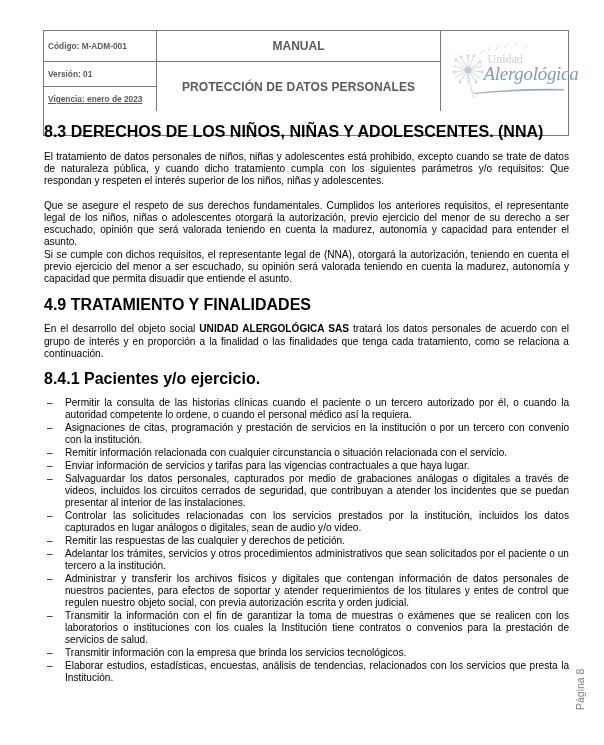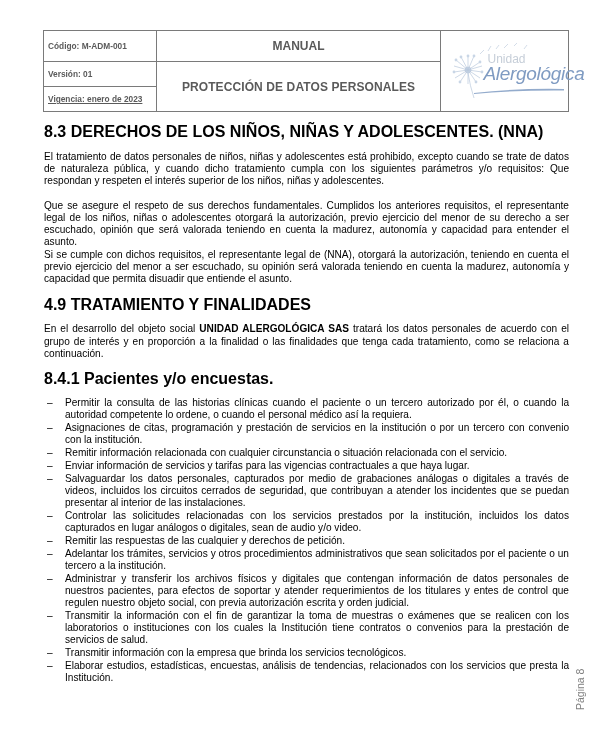--- a/index.html
+++ b/index.html
@@ -1,32 +1,32 @@
 <!DOCTYPE html>
 <html><head>
 <meta charset="utf-8">
 <style>
   * { box-sizing: border-box; margin: 0; padding: 0; }
   html, body { width: 604px; height: 745px; background: #ffffff; overflow: hidden; }
   body { position: relative; font-family: "Liberation Sans", sans-serif; color: #000; }
 
   .header-table {
-    position: absolute; left: 43px; top: 30px; width: 526px; height: 82px;
+    position: absolute; left: 43px; top: 30px; width: 526px; height: 106px;
     border: 1px solid #7a7a7a; display: grid;
     grid-template-columns: 113px 284px 127px;
     grid-template-rows: 31px 25px 24px;
   }
   .cell { border-right: 1px solid #7a7a7a; border-bottom: 1px solid #7a7a7a;
     font-size: 8.3px; font-weight: bold; color: #5a5a5a; display: flex; align-items: center; }
   .c-code { grid-column: 1; grid-row: 1; padding-left: 4px; }
   .c-ver  { grid-column: 1; grid-row: 2; padding-left: 4px; }
   .c-vig  { grid-column: 1; grid-row: 3; padding-left: 4px; border-bottom: none; text-decoration: underline; }
   .c-man  { grid-column: 2; grid-row: 1; justify-content: center; font-size: 12px; }
   .c-prot { grid-column: 2; grid-row: 2 / span 2; justify-content: center; border-bottom: none; font-size: 12px; letter-spacing: 0.1px; }
-  .c-logo { grid-column: 3; grid-row: 1 / span 3; border-right: none; border-bottom: none; position: relative; justify-content: center; }
+  .c-logo { grid-column: 3; grid-row: 1 / span 3; border-right: none; border-bottom: none; position: relative; justify-content: center; font-family: Liberation Serif, serif; }
 
   .logo { position: relative; width: 118px; height: 70px; }
   .logo .flower { position: absolute; left: 6px; top: 18px; }
   .logo .unidad { position: absolute; left: 42px; top: 16px; font-size: 12px; color: #c6ced8; font-weight: normal; }
   .logo .alerg { position: absolute; left: 38px; top: 27px; font-size: 19px; font-style: italic; color: #7f9bc2; font-weight: normal; letter-spacing: -0.3px; }
   .logo .swoosh { position: absolute; left: 28px; top: 51px; }
 
   .content { position: absolute; left: 44px; top: 126px; width: 525px; font-size: 10.1px; line-height: 12.2px; }
   .content p { text-align: justify; }
   .h { font-weight: bold; font-size: 16px; }
@@ -102,21 +102,21 @@
   <p>El tratamiento de datos personales de niños, niñas y adolescentes está prohibido, excepto cuando se trate de datos de naturaleza pública, y cuando dicho tratamiento cumpla con los siguientes parámetros y/o requisitos: Que respondan y respeten el interés superior de los niños, niñas y adolescentes.</p>
   <div class="gap1"></div>
   <p>Que se asegure el respeto de sus derechos fundamentales. Cumplidos los anteriores requisitos, el representante legal de los niños, niñas o adolescentes otorgará la autorización, previo ejercicio del menor de su derecho a ser escuchado, opinión que será valorada teniendo en cuenta la madurez, autonomía y capacidad para entender el asunto.</p>
   <p>Si se cumple con dichos requisitos, el representante legal de (NNA), otorgará la autorización, teniendo en cuenta el previo ejercicio del menor a ser escuchado, su opinión será valorada teniendo en cuenta la madurez, autonomía y capacidad que permita disuadir que entiende el asunto.</p>
   <div class="gap1"></div>
   <div class="gap-s"></div>
   <div class="h">4.9 TRATAMIENTO Y FINALIDADES</div>
   <div class="gap1"></div>
   <p><span>En el desarrollo del objeto social </span><b>UNIDAD ALERGOLÓGICA SAS</b><span> tratará los datos personales de acuerdo con el grupo de interés y en proporción a la finalidad o las finalidades que tenga cada tratamiento, como se relaciona a continuación.</span></p>
   <div class="gap1"></div>
-  <div class="h">8.4.1 Pacientes y/o encuestas.</div>
+  <div class="h">8.4.1 Pacientes y/o ejercicio.</div>
   <div class="gap1"></div>
   <ul class="bul">
     <li><span class="dash">–</span><span>Permitir la consulta de las historias clínicas cuando el paciente o un tercero autorizado por él, o cuando la autoridad competente lo ordene, o cuando el personal médico así la requiera.</span></li>
     <li><span class="dash">–</span><span>Asignaciones de citas, programación y prestación de servicios en la institución o por un tercero con convenio con la institución.</span></li>
     <li><span class="dash">–</span><span>Remitir información relacionada con cualquier circunstancia o situación relacionada con el servicio.</span></li>
     <li><span class="dash">–</span><span>Enviar información de servicios y tarifas para las vigencias contractuales a que haya lugar.</span></li>
     <li><span class="dash">–</span><span>Salvaguardar los datos personales, capturados por medio de grabaciones análogas o digitales a través de videos, incluidos los circuitos cerrados de seguridad, que contribuyan a atender los incidentes que se puedan presentar al interior de las instalaciones.</span></li>
     <li><span class="dash">–</span><span>Controlar las solicitudes relacionadas con los servicios prestados por la institución, incluidos los datos capturados en lugar análogos o digitales, sean de audio y/o video.</span></li>
     <li><span class="dash">–</span><span>Remitir las respuestas de las cualquier y derechos de petición.</span></li>
     <li><span class="dash">–</span><span>Adelantar los trámites, servicios y otros procedimientos administrativos que sean solicitados por el paciente o un tercero a la institución.</span></li>

